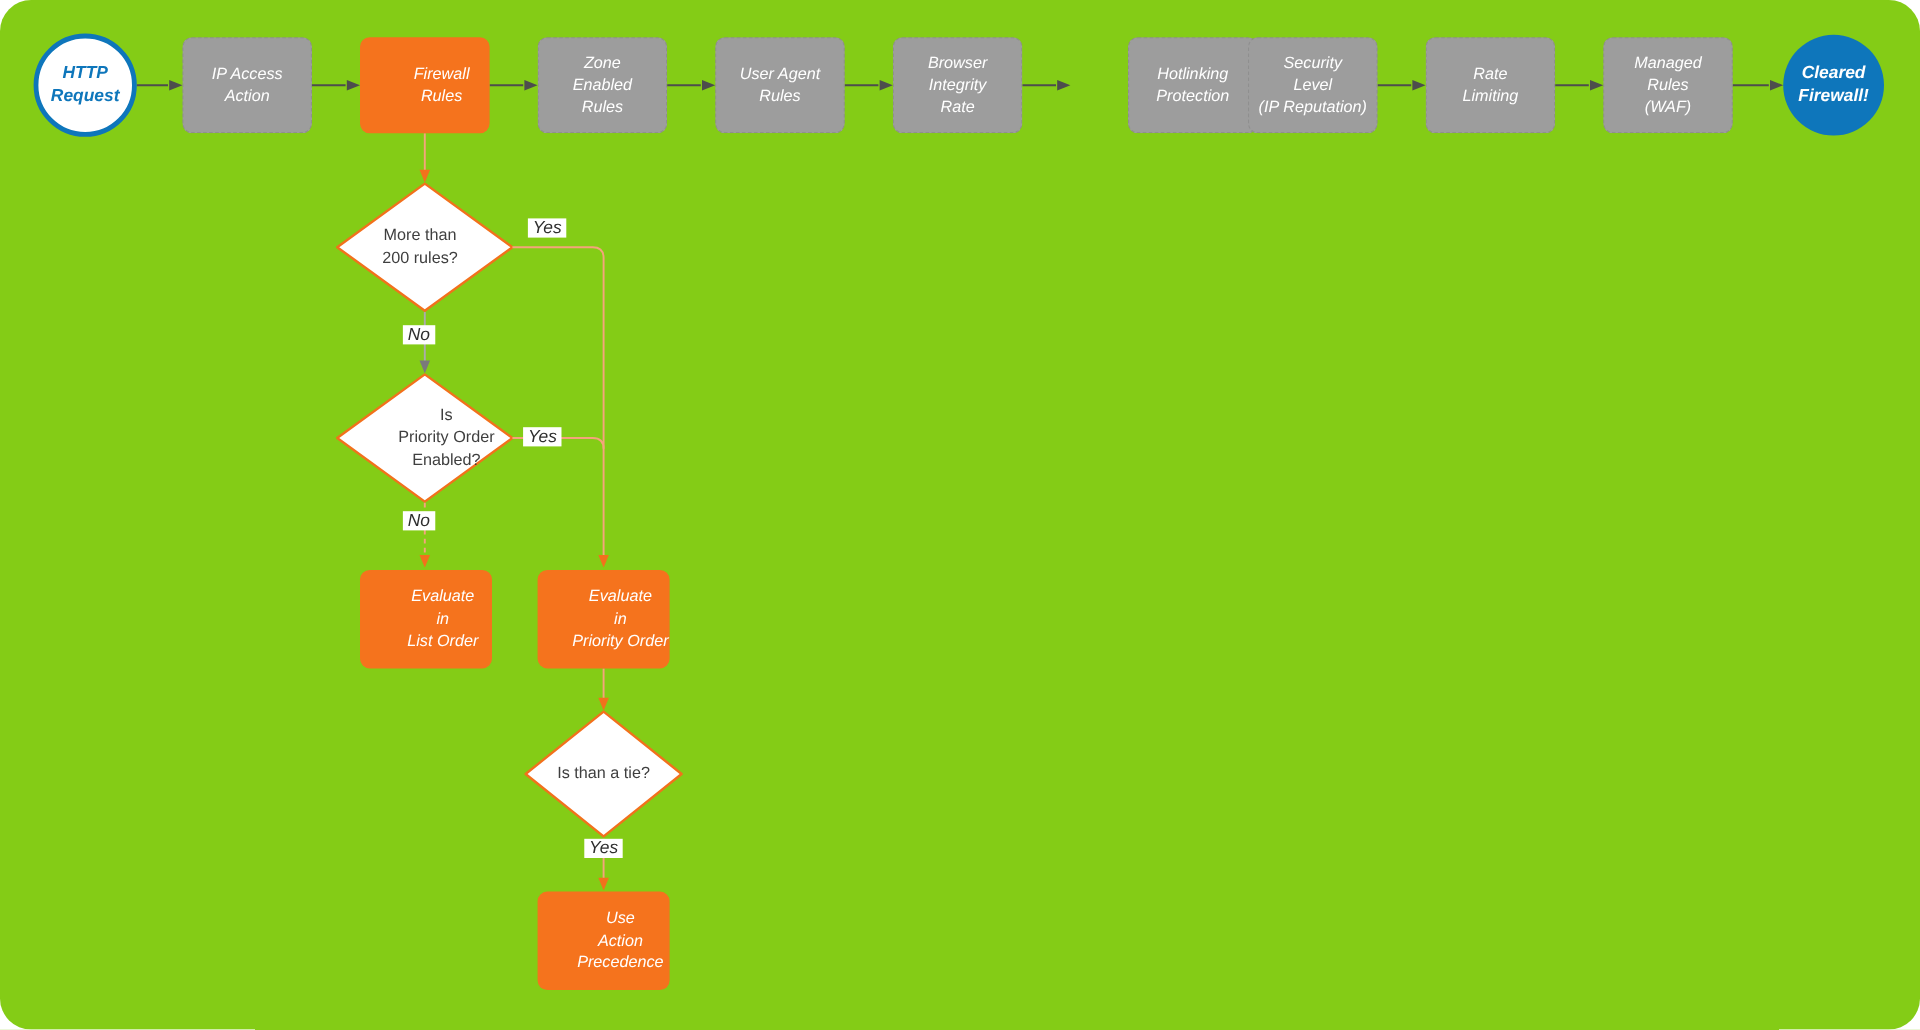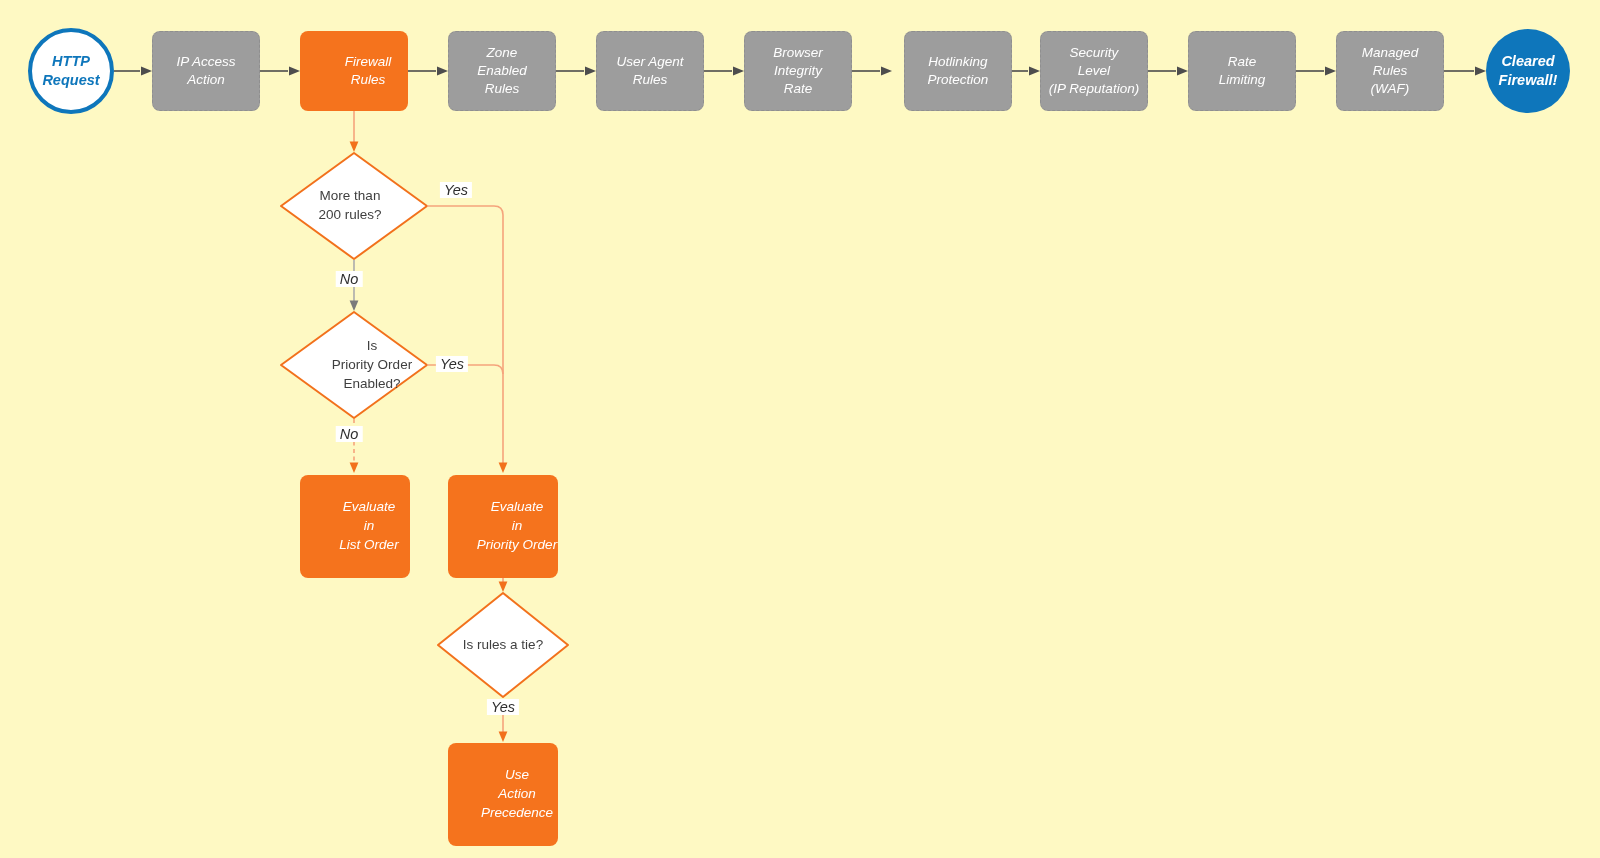--- a/index.html
+++ b/index.html
@@ -10,22 +10,22 @@
     --gray-border: #8F8F8F;
     --dark-arrow: #4D4D4D;
     --gray-line: #ABABAB;
     --gray-arrowhead: #7A7A7A;
     --blue: #0E76BB;
     --text-dark: #3F3F3F;
   }
   * { margin:0; padding:0; box-sizing:border-box; }
   html,body { background:#fff; }
   .canvas {
-    position:relative; width:1600px; height:858px; background:#fef9c3;
-    font-family:"Liberation Sans", sans-serif; overflow:hidden;
+    position:relative; width:1600px; height:858px; background:#84cc16;
+    font-family:"Liberation Sans", sans-serif; overflow:hidden;border-radius:26px;
   }
   .connector-layer { position:absolute; left:0; top:0; }
 
   
   .term {
     position:absolute; border-radius:50%;
     display:flex; align-items:center; justify-content:center; text-align:center;
     font-weight:bold; font-style:italic; font-size:14.5px; line-height:1.28;
     white-space:pre-line;
   }
@@ -39,21 +39,21 @@
     position:absolute; top:31px; width:108px; height:80px; border-radius:8px;
     display:flex; align-items:center; justify-content:center; text-align:center;
     font-style:italic; font-size:13.5px; line-height:1.32; color:#fff;
     white-space:pre-line;
   }
   .pbox.gray { background:var(--gray-fill); border:1px dashed var(--gray-border); }
   .pbox.orange, .obox { background:var(--orange-fill);padding-left:28px; }
 
   
   .obox {
-    position:absolute; width:110px; height:103px; border-radius:8px;
+    position:absolute; width:110px; height:82px; border-radius:8px;
     display:flex; align-items:center; justify-content:center; text-align:center;
     font-style:italic; font-size:13.5px; line-height:1.4; color:#fff;
     white-space:pre-line;
   }
 
   
   .dlabel {
     position:absolute; transform:translate(-50%,-50%);
     text-align:center; font-size:13.5px; line-height:1.4;
     color:var(--text-dark); white-space:pre-line;
@@ -175,37 +175,37 @@
   <div class="pbox orange" style="left:300px">Firewall
 Rules</div>
   <div class="pbox gray" style="left:448px">Zone
 Enabled
 Rules</div>
   <div class="pbox gray" style="left:596px">User Agent
 Rules</div>
   <div class="pbox gray" style="left:744px">Browser
 Integrity
 Rate</div>
-  <div class="pbox gray" style="left:904px">Hotlinking
+  <div class="pbox gray" style="left:940px">Hotlinking
 Protection</div>
   <div class="pbox gray" style="left:1188px">Rate
 Limiting</div>
   <div class="pbox gray" style="left:1040px">Security
 Level
 (IP Reputation)</div>
   <div class="pbox gray" style="left:1336px">Managed
 Rules
 (WAF)</div>
 
   <div class="dlabel" style="left:350px; top:206px">More than
 200 rules?</div>
   <div class="dlabel" style="left:372px; top:365px">Is
 Priority Order
 Enabled?</div>
-  <div class="dlabel" style="left:503px; top:645px">Is rules a tie?</div>
+  <div class="dlabel" style="left:503px; top:645px">Is than a tie?</div>
 
   <div class="obox" style="left:300px; top:475px">Evaluate
 in
 List Order</div>
   <div class="obox" style="left:448px; top:475px">Evaluate
 in
 Priority Order</div>
   <div class="obox" style="left:448px; top:743px">Use
 Action
 Precedence</div>

